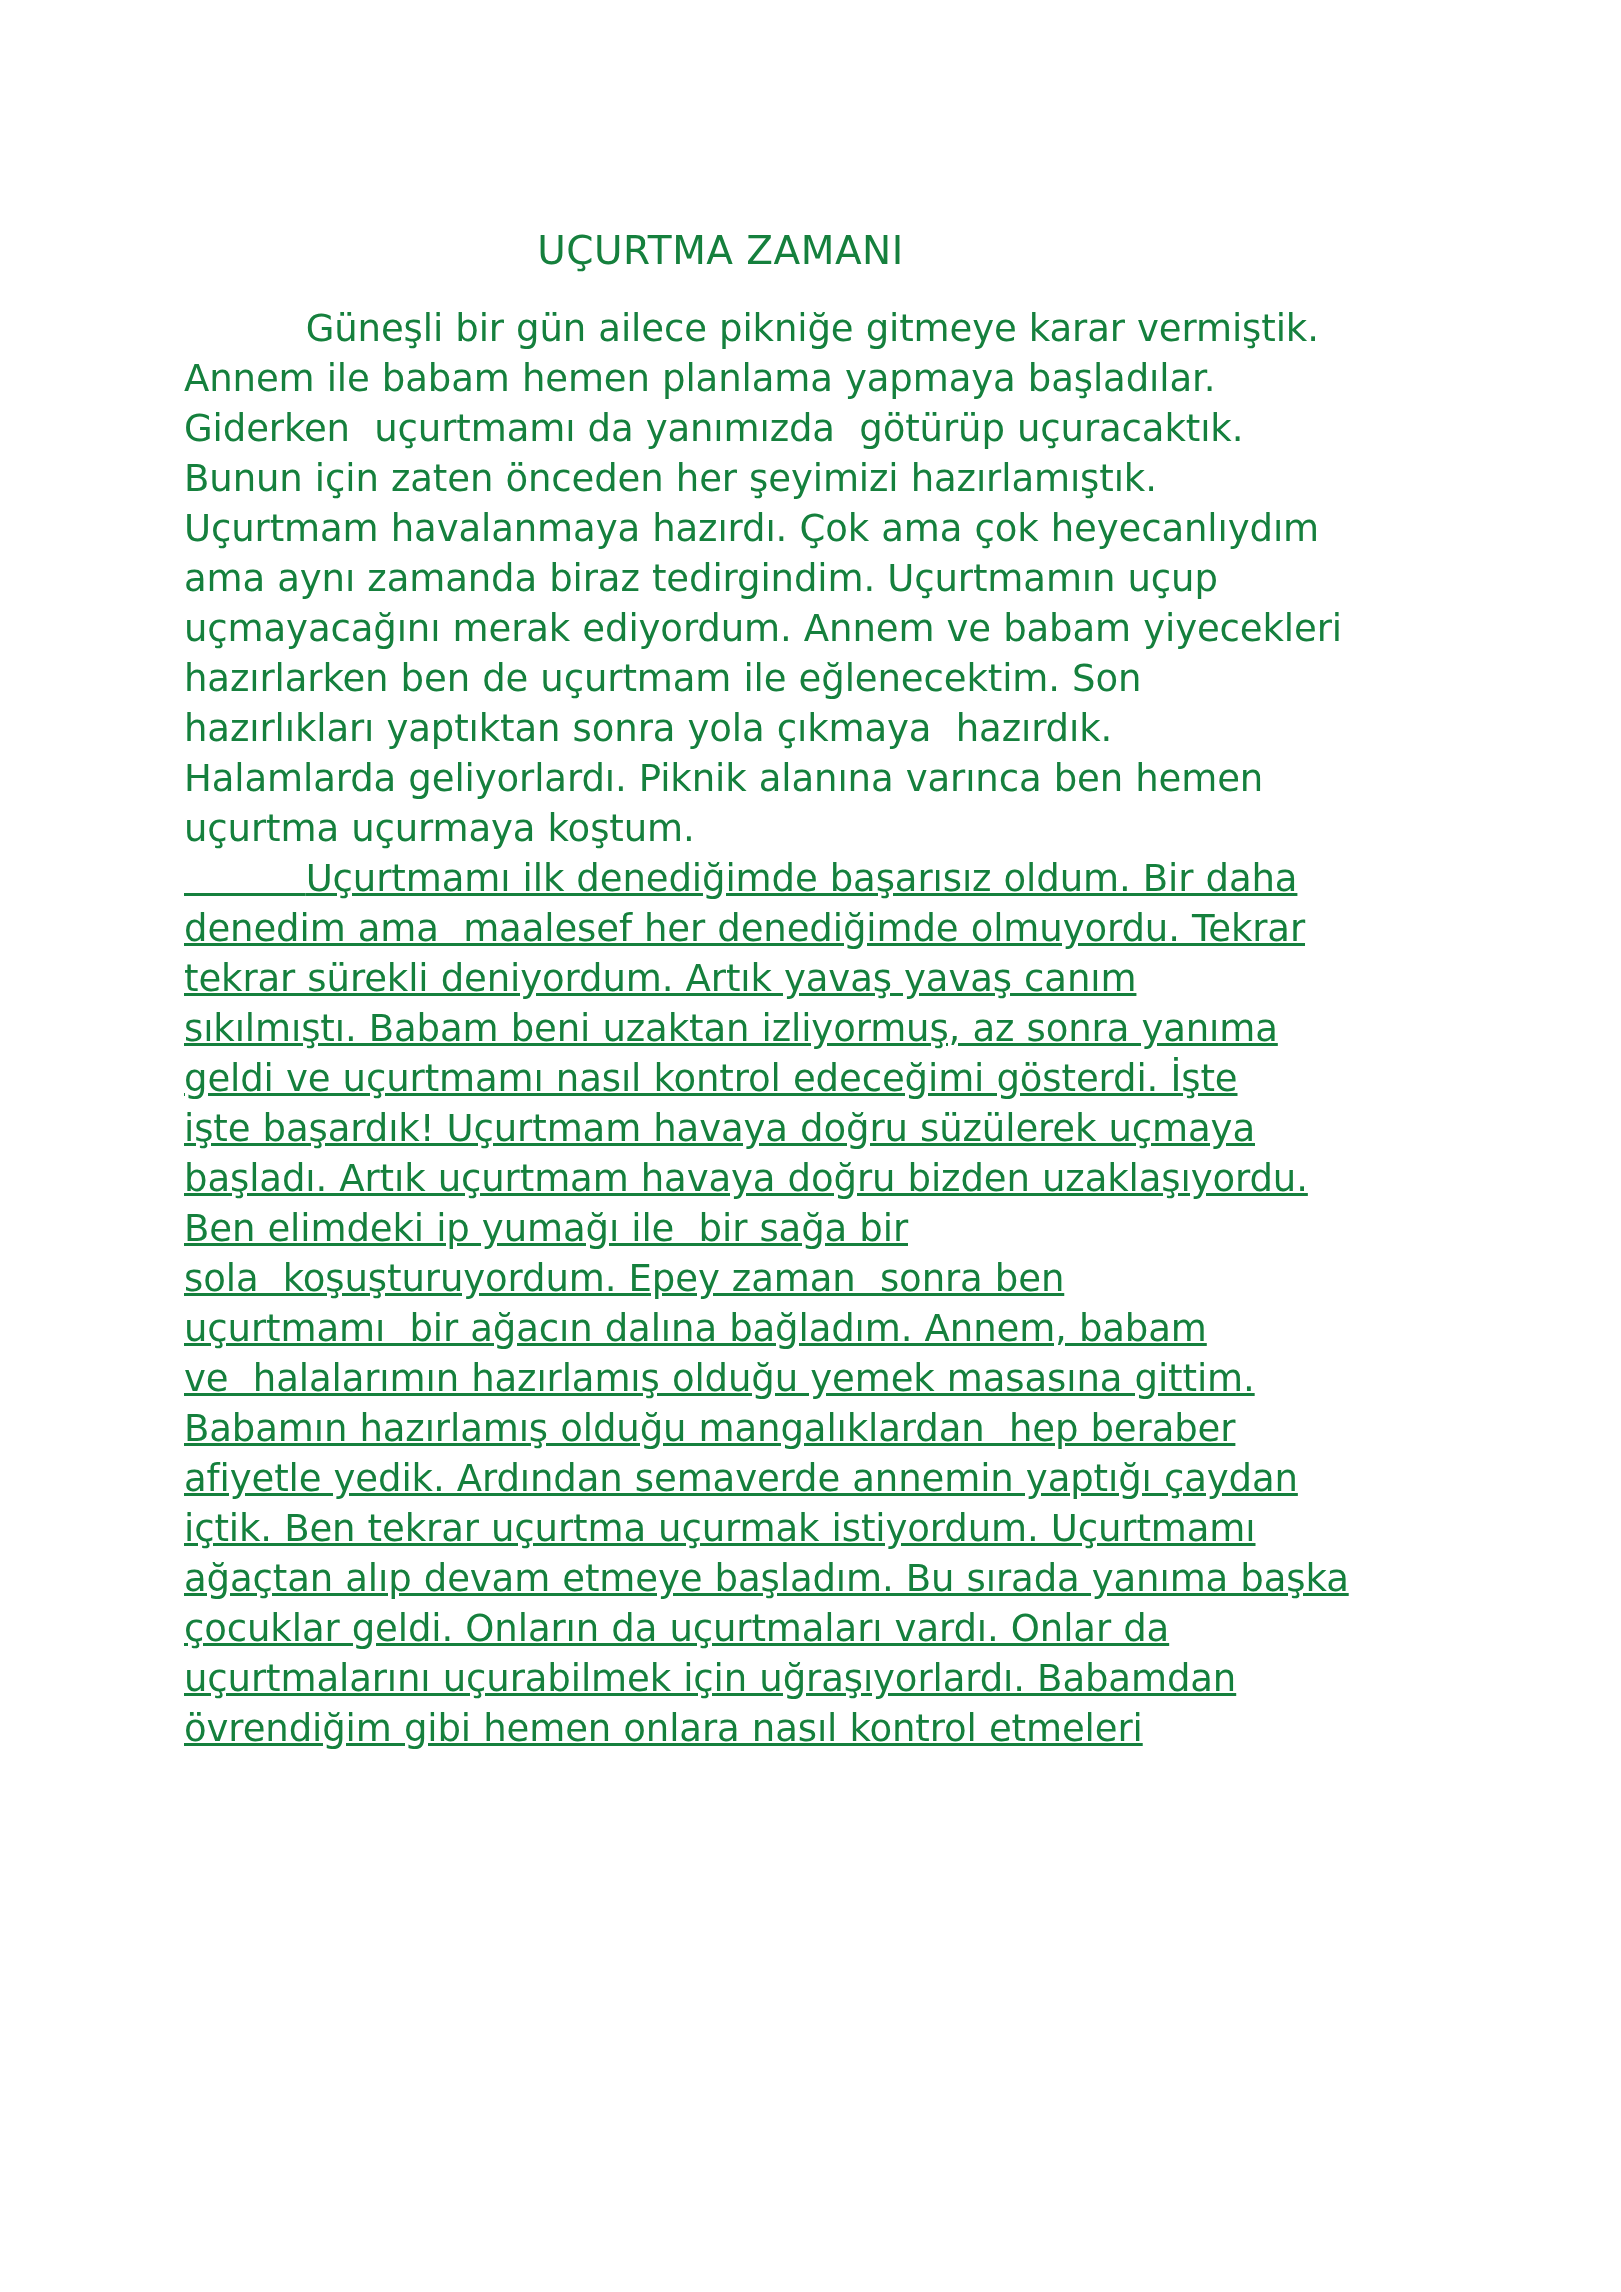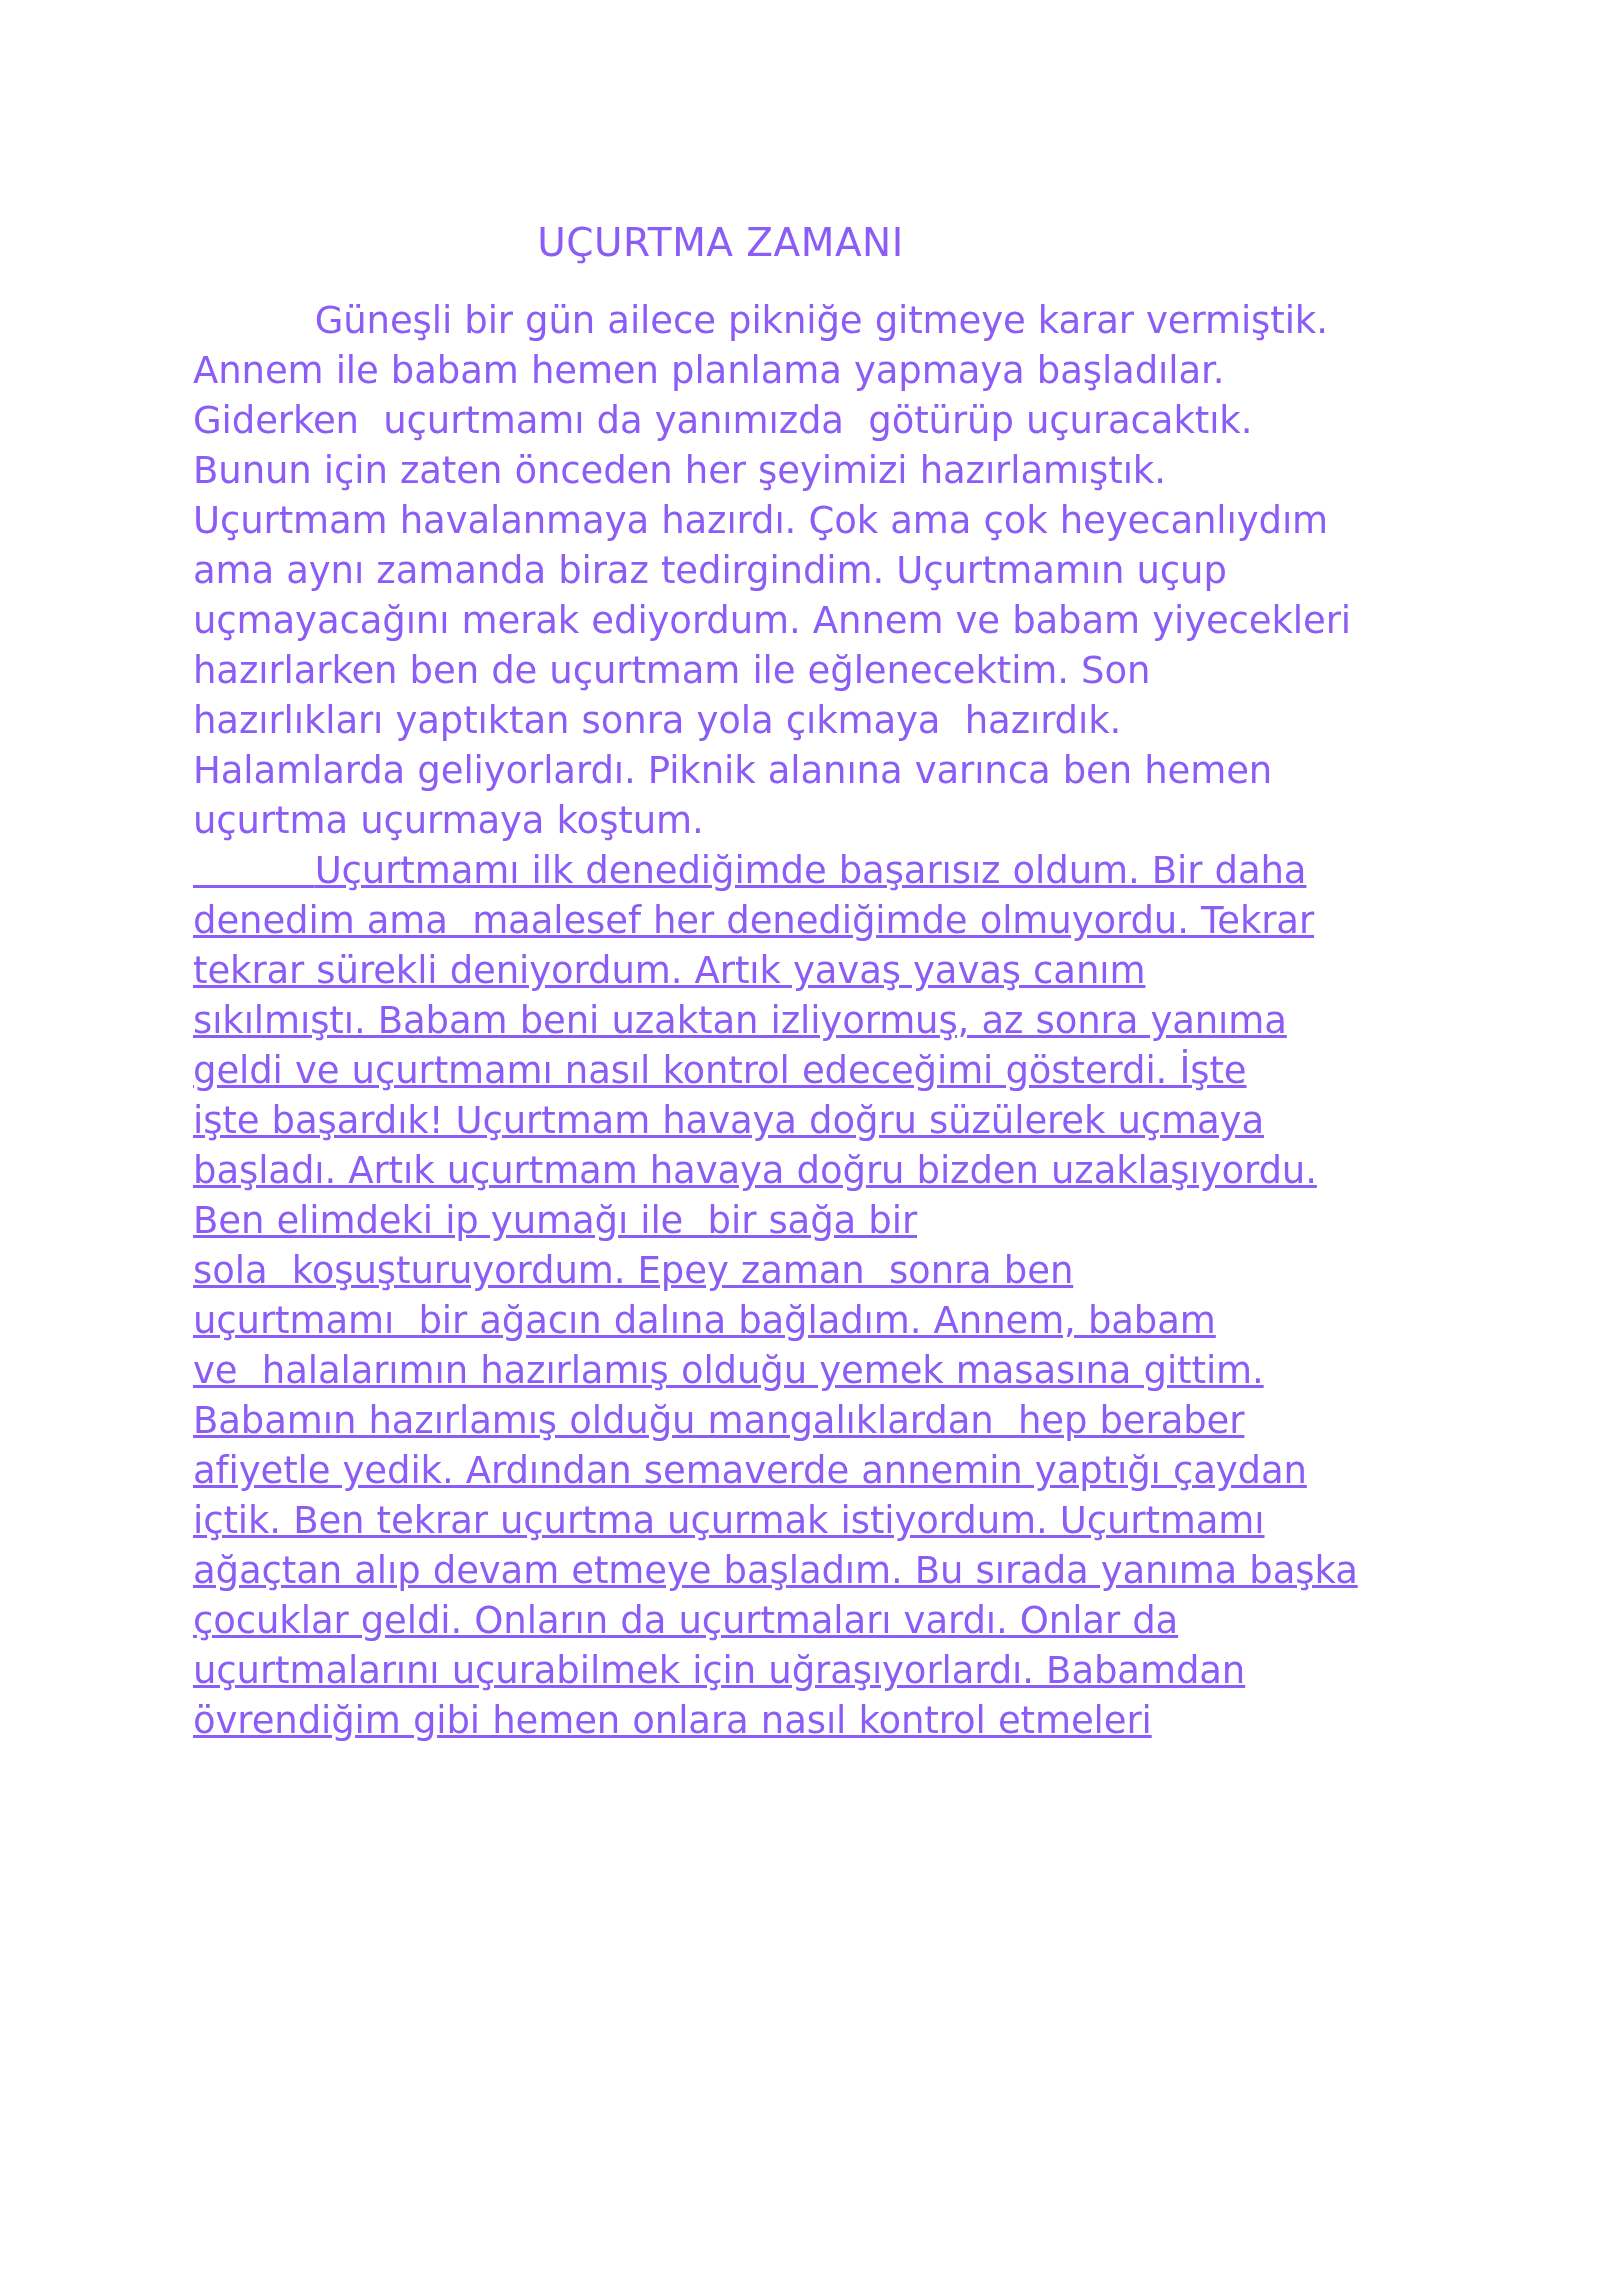--- a/index.html
+++ b/index.html
@@ -7,24 +7,24 @@
     margin: 0;
     padding: 0;
     background: #ffffff;
   }
 
   .page {
     position: relative;
     width: 1621px;
     height: 2173px;
     background: #ffffff;
-    margin: 0 auto;
+    margin: 8px auto;
     overflow: hidden;
     font-family: "DejaVu Sans", "Liberation Sans", sans-serif;
-    color: #8b5cf6;
+    color: #15803d;
     -webkit-font-smoothing: antialiased;
   }
 
   
   .doc-title {
     position: absolute;
     top: 192px;
     left: 0;
     width: 1621px;
     text-align: center;
@@ -33,21 +33,21 @@
     font-weight: 400;
     letter-spacing: 0.5px;
     white-space: pre;
     
     transform: translateX(-90px);
   }
 
   
   .body-block {
     position: absolute;
-    left: 193px;
+    left: 184px;
     top: 296px;
     width: 1233px;
   }
 
   .para {
     margin: 0;
     font-size: 37px;
     line-height: 50px;
     font-weight: 400;
     letter-spacing: -0.1px;

